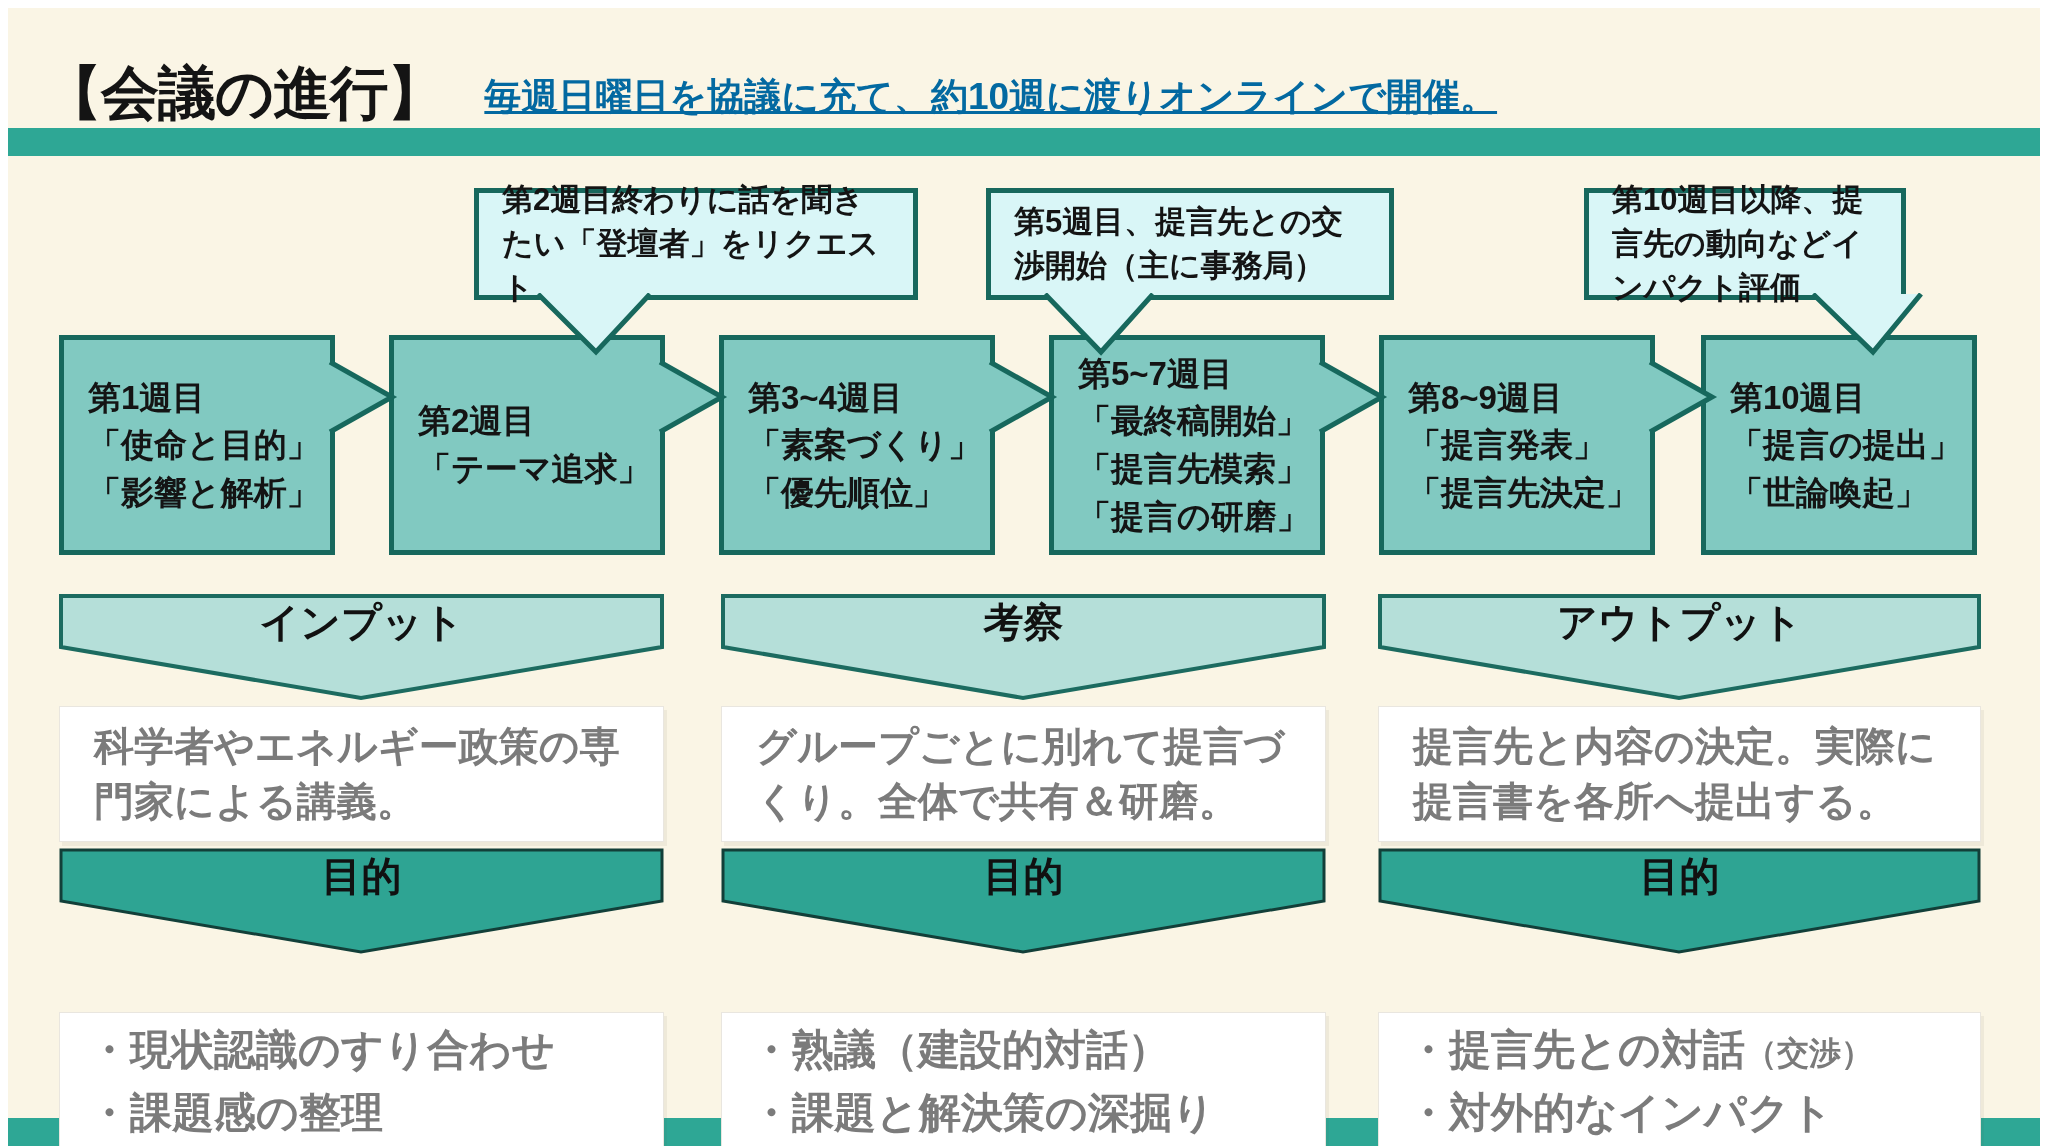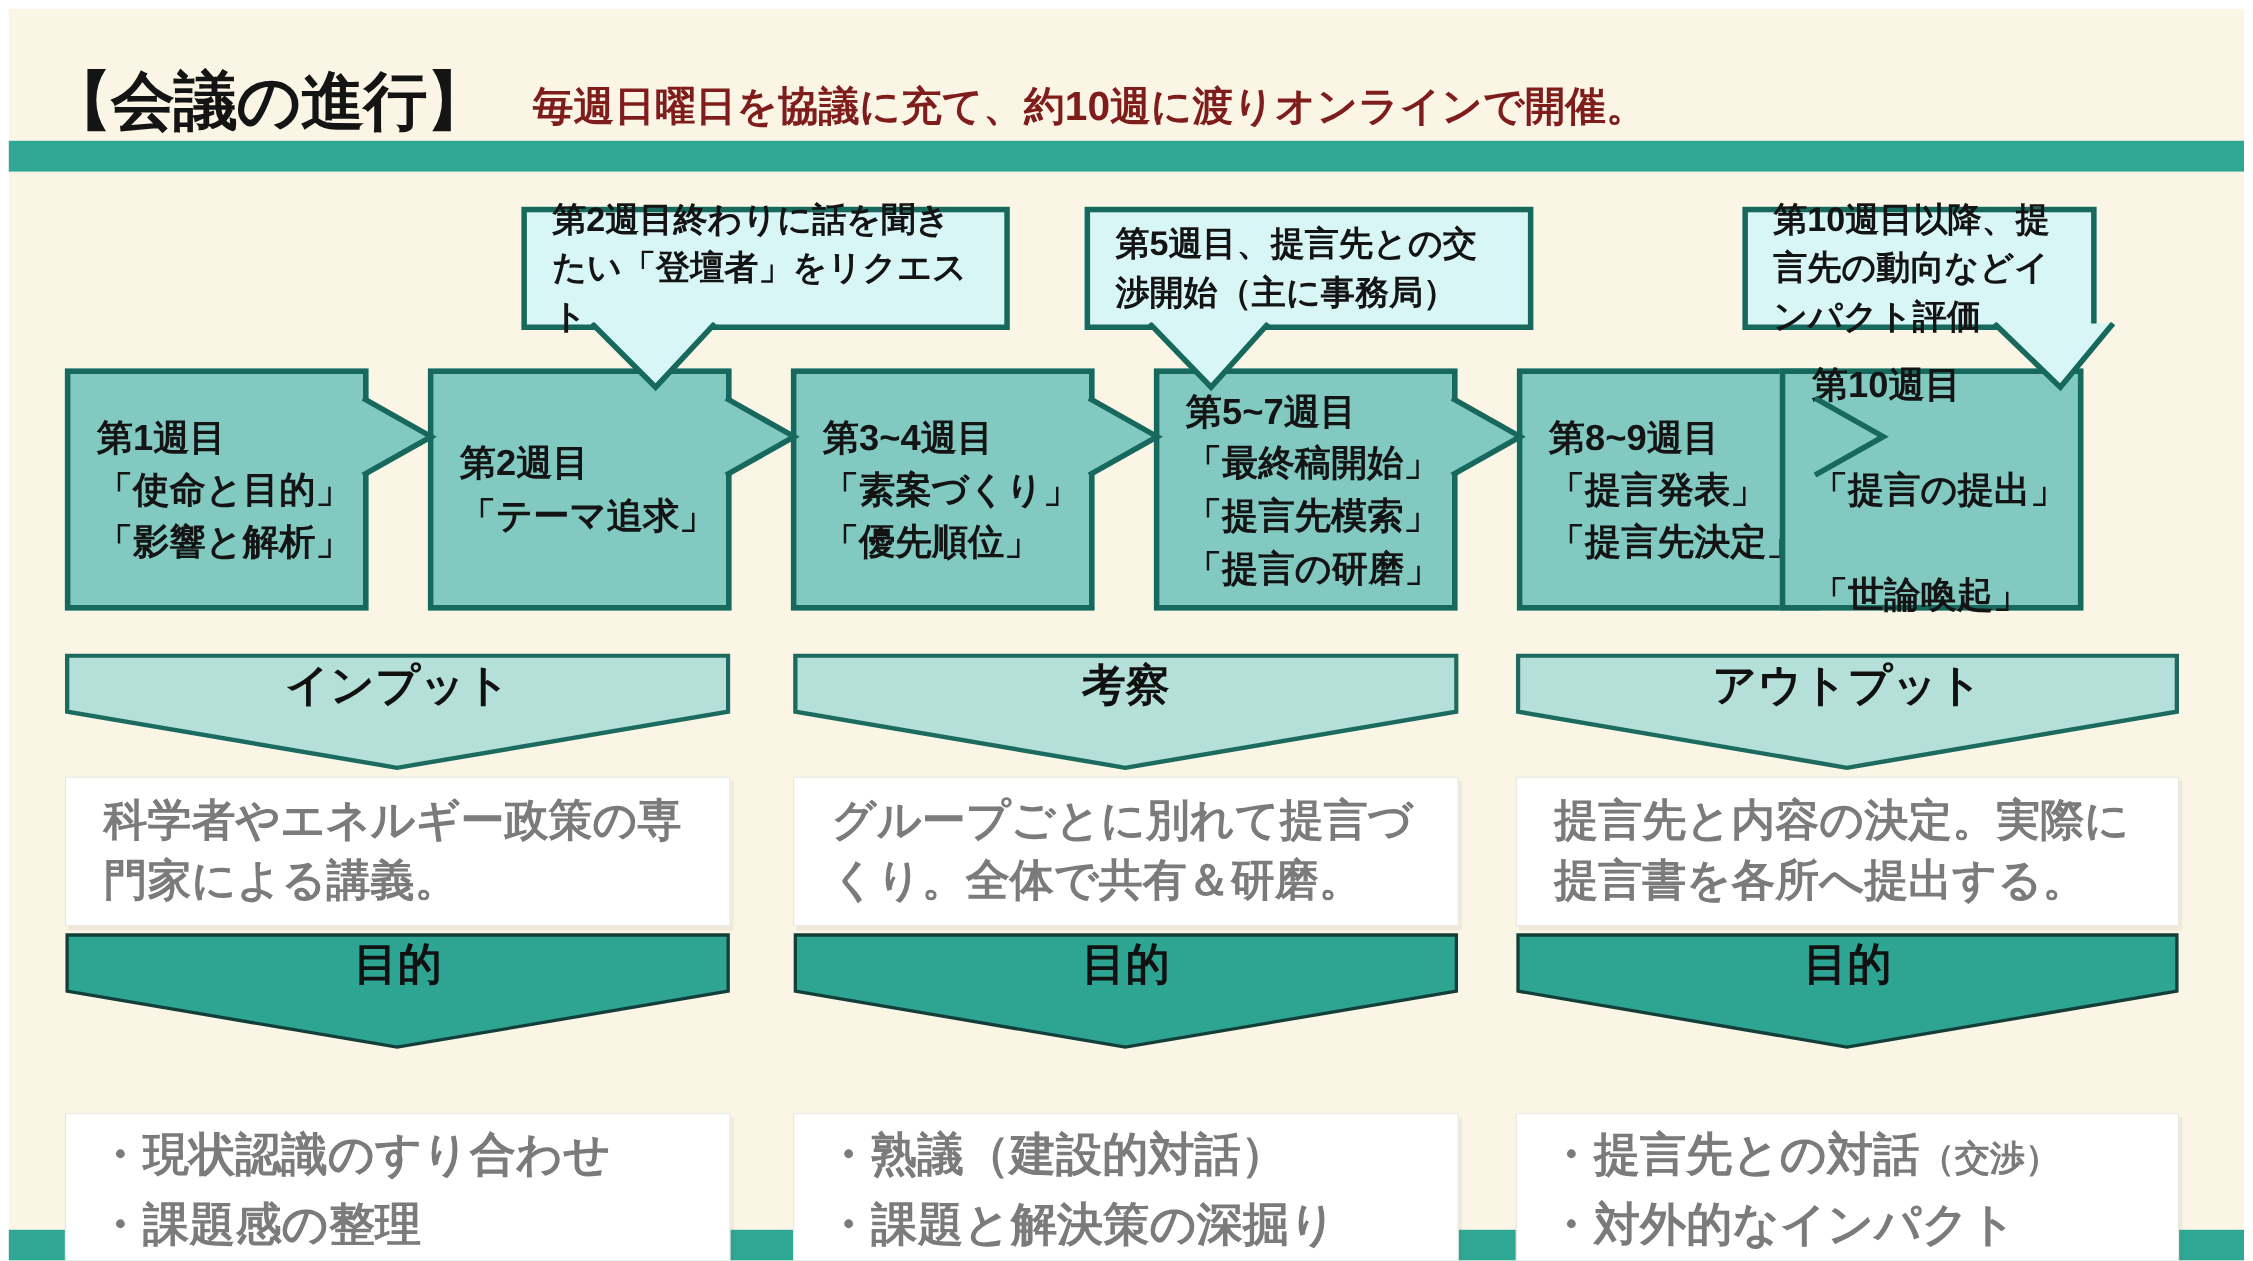--- a/index.html
+++ b/index.html
@@ -6,21 +6,21 @@
   body{
     width:2048px;height:1146px;background:#ffffff;position:relative;overflow:hidden;
     font-family:"Liberation Sans","DejaVu Sans",sans-serif;
     -webkit-font-smoothing:antialiased;
   }
   .abs{position:absolute;}
   .cream{left:8px;top:8px;width:2032px;height:1138px;background:#FAF5E5;}
   .tealbar{left:8px;width:2032px;height:28px;background:#2EA795;}
   .header{left:44px;top:30px;height:92px;display:flex;align-items:flex-end;}
   .title{font-size:58px;font-weight:900;color:#141414;letter-spacing:-1px;line-height:1;}
-  .subtitle{font-size:37px;font-weight:800;color:#7f1d1d;margin:0 0 7px 40px;line-height:1;}
+  .subtitle{font-size:37px;font-weight:800;color:#0369a1;margin:0 0 7px 40px;line-height:1;text-decoration:underline;}
   
   .callout{
     top:188px;height:112px;background:#D9F6F7;border:5px solid #17685D;
     box-sizing:border-box;z-index:5;display:flex;align-items:center;
   }
   .callout-text{font-size:31px;font-weight:800;color:#141414;line-height:1.42;padding:4px 23px;}
   .tail{z-index:6;}
   
   .tbox{
     top:335px;width:276px;height:220px;background:#81C9C1;border:5px solid #17685D;
@@ -98,21 +98,21 @@
   <div class="line">第5~7週目</div>
   <div class="line">「最終稿開始」</div>
   <div class="line">「提言先模索」</div>
   <div class="line">「提言の研磨」</div>
 </div>
 <div class="abs tbox" style="left:1379px;">
   <div class="line">第8~9週目</div>
   <div class="line">「提言発表」</div>
   <div class="line">「提言先決定」</div>
 </div>
-<div class="abs tbox" style="left:1618px;gap:48px;">
+<div class="abs tbox" style="left:1701px;">
   <div class="line">第10週目</div>
   <div class="line">「提言の提出」</div>
   <div class="line">「世論喚起」</div>
 </div>
 
 <svg class="abs arrow" style="left:328px;top:360px;" width="70" height="74">
   <path d="M2,2 L64,37 L2,72" fill="#81C9C1" stroke="#17685D" stroke-width="5"></path>
 </svg>
 <svg class="abs arrow" style="left:658px;top:360px;" width="70" height="74">
   <path d="M2,2 L64,37 L2,72" fill="#81C9C1" stroke="#17685D" stroke-width="5"></path>

